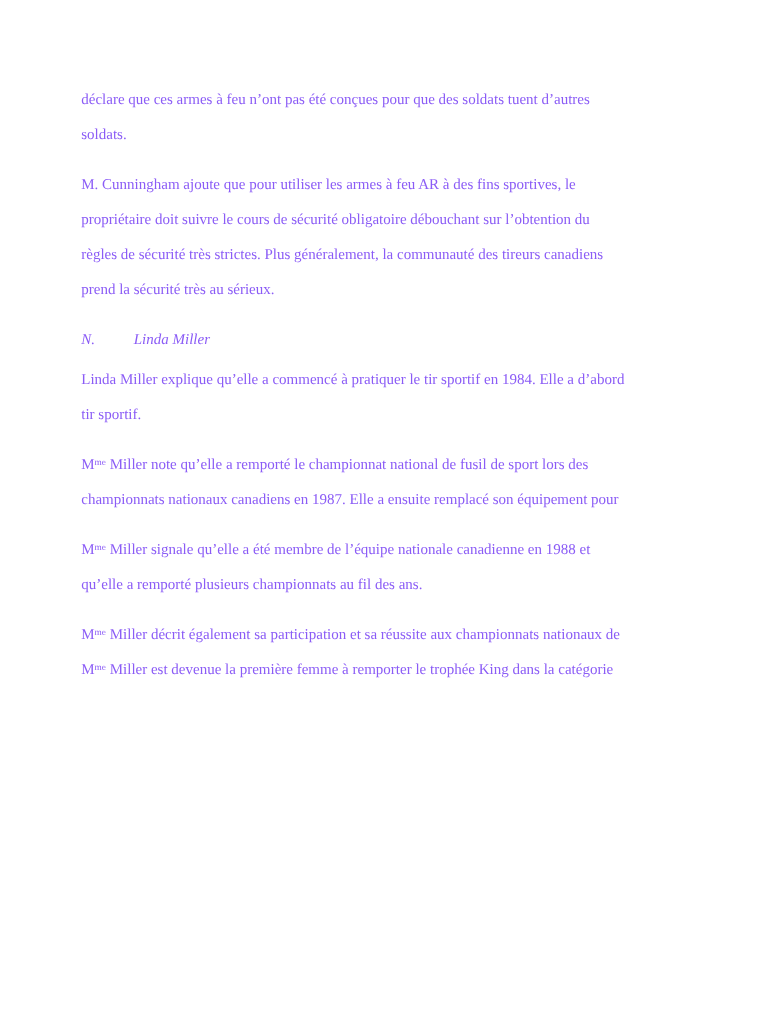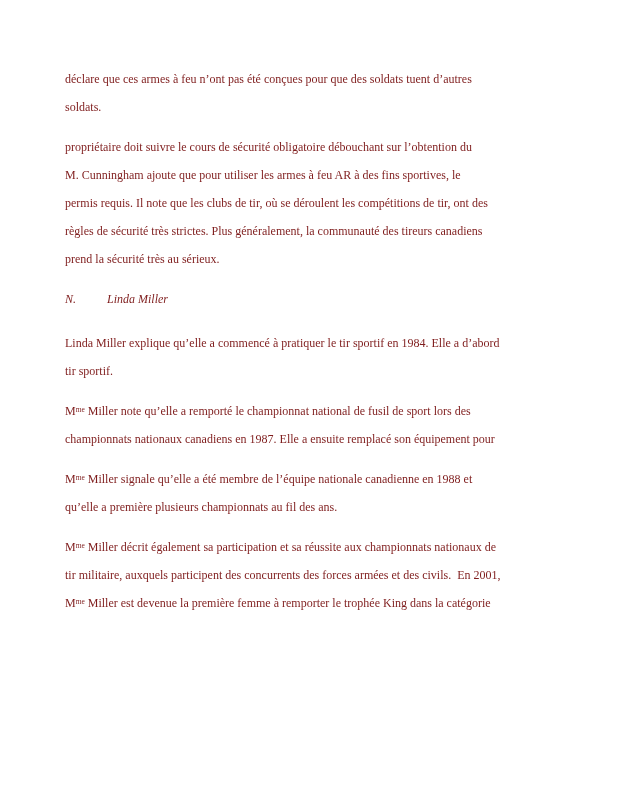--- a/index.html
+++ b/index.html
@@ -9,28 +9,28 @@
   }
   .page {
     position: relative;
     width: 623px;
     height: 807px;
     background: #ffffff;
     box-sizing: border-box;
     padding: 65px 20px 0 65px;
     font-family: "Liberation Serif", "DejaVu Serif", serif;
     font-size: 12px;
-    color: #7f1d1d;
+    color: #8b5cf6;
     overflow: hidden;
   }
   .block {
     margin: 0 0 12px 0;
   }
   .block.heading {
-    margin-bottom: 16px;
+    margin-bottom: 4px;
   }
   .line {
     white-space: pre;
     line-height: 28px;
     height: 28px;
   }
   .seg.italic {
     font-style: italic;
   }
   sup.seg {
@@ -46,39 +46,37 @@
 </style>
 </head>
 <body>
 
 <div class="page">
     <div class="block paragraph">
       <div class="line"><span class="seg">déclare que ces armes à feu n’ont pas été conçues pour que des soldats tuent d’autres</span></div>
       <div class="line"><span class="seg">soldats.</span></div>
     </div>
     <div class="block paragraph">
+      <div class="line"><span class="seg">M. Cunningham ajoute que pour utiliser les armes à feu AR à des fins sportives, le</span></div>
       <div class="line"><span class="seg">propriétaire doit suivre le cours de sécurité obligatoire débouchant sur l’obtention du</span></div>
-      <div class="line"><span class="seg">M. Cunningham ajoute que pour utiliser les armes à feu AR à des fins sportives, le</span></div>
-      <div class="line"><span class="seg">permis requis. Il note que les clubs de tir, où se déroulent les compétitions de tir, ont des</span></div>
       <div class="line"><span class="seg">règles de sécurité très strictes. Plus généralement, la communauté des tireurs canadiens</span></div>
       <div class="line"><span class="seg">prend la sécurité très au sérieux.</span></div>
     </div>
     <div class="block heading">
       <div class="line"><span class="seg italic">N.</span><span class="tab"></span><span class="seg italic">Linda Miller</span></div>
     </div>
     <div class="block paragraph">
       <div class="line"><span class="seg">Linda Miller explique qu’elle a commencé à pratiquer le tir sportif en 1984. Elle a d’abord</span></div>
       <div class="line"><span class="seg">tir sportif.</span></div>
     </div>
     <div class="block paragraph">
       <div class="line"><span class="seg">M</span><sup class="seg">me</sup><span class="seg"> Miller note qu’elle a remporté le championnat national de fusil de sport lors des</span></div>
       <div class="line"><span class="seg">championnats nationaux canadiens en 1987. Elle a ensuite remplacé son équipement pour</span></div>
     </div>
     <div class="block paragraph">
       <div class="line"><span class="seg">M</span><sup class="seg">me</sup><span class="seg"> Miller signale qu’elle a été membre de l’équipe nationale canadienne en 1988 et</span></div>
-      <div class="line"><span class="seg">qu’elle a première plusieurs championnats au fil des ans.</span></div>
+      <div class="line"><span class="seg">qu’elle a remporté plusieurs championnats au fil des ans.</span></div>
     </div>
     <div class="block paragraph">
       <div class="line"><span class="seg">M</span><sup class="seg">me</sup><span class="seg"> Miller décrit également sa participation et sa réussite aux championnats nationaux de</span></div>
-      <div class="line"><span class="seg">tir militaire, auxquels participent des concurrents des forces armées et des civils.  En 2001,</span></div>
       <div class="line"><span class="seg">M</span><sup class="seg">me</sup><span class="seg"> Miller est devenue la première femme à remporter le trophée King dans la catégorie</span></div>
     </div>
   </div>
 
 </body></html>

